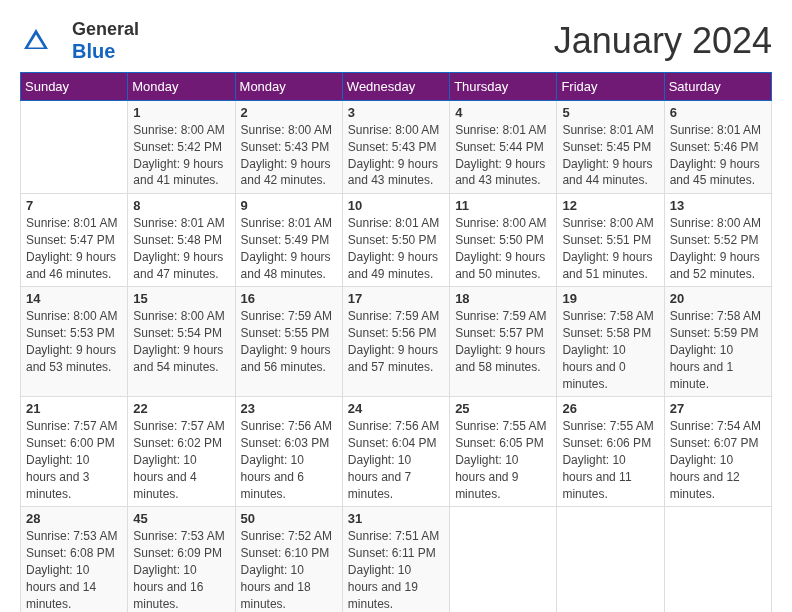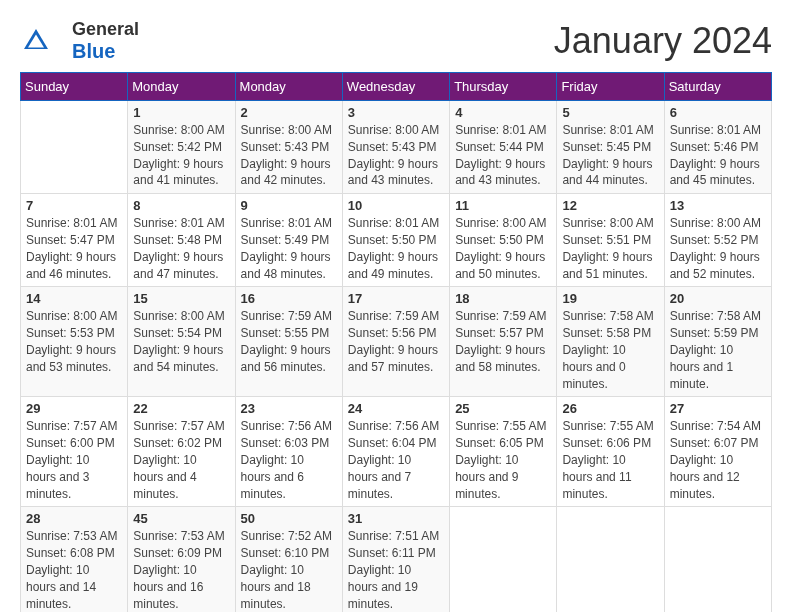--- a/index.html
+++ b/index.html
@@ -213,21 +213,21 @@
           <div class="day-number">19</div>
           <div class="day-info">Sunrise: 7:58 AM<br>Sunset: 5:58 PM<br>Daylight: 10 hours and 0 minutes.</div>
         </td>
         <td>
           <div class="day-number">20</div>
           <div class="day-info">Sunrise: 7:58 AM<br>Sunset: 5:59 PM<br>Daylight: 10 hours and 1 minute.</div>
         </td>
       </tr>
       <tr>
         <td>
-          <div class="day-number">29</div>
+          <div class="day-number">21</div>
           <div class="day-info">Sunrise: 7:57 AM<br>Sunset: 6:00 PM<br>Daylight: 10 hours and 3 minutes.</div>
         </td>
         <td>
           <div class="day-number">22</div>
           <div class="day-info">Sunrise: 7:57 AM<br>Sunset: 6:02 PM<br>Daylight: 10 hours and 4 minutes.</div>
         </td>
         <td>
           <div class="day-number">23</div>
           <div class="day-info">Sunrise: 7:56 AM<br>Sunset: 6:03 PM<br>Daylight: 10 hours and 6 minutes.</div>
         </td>

